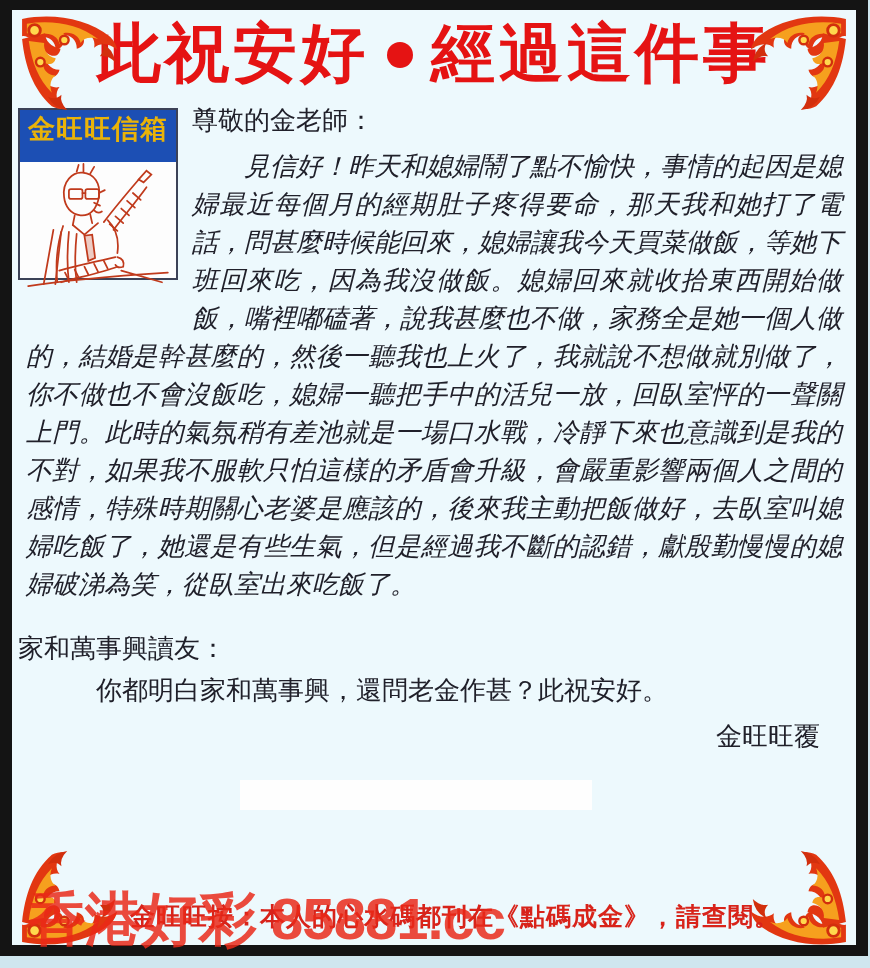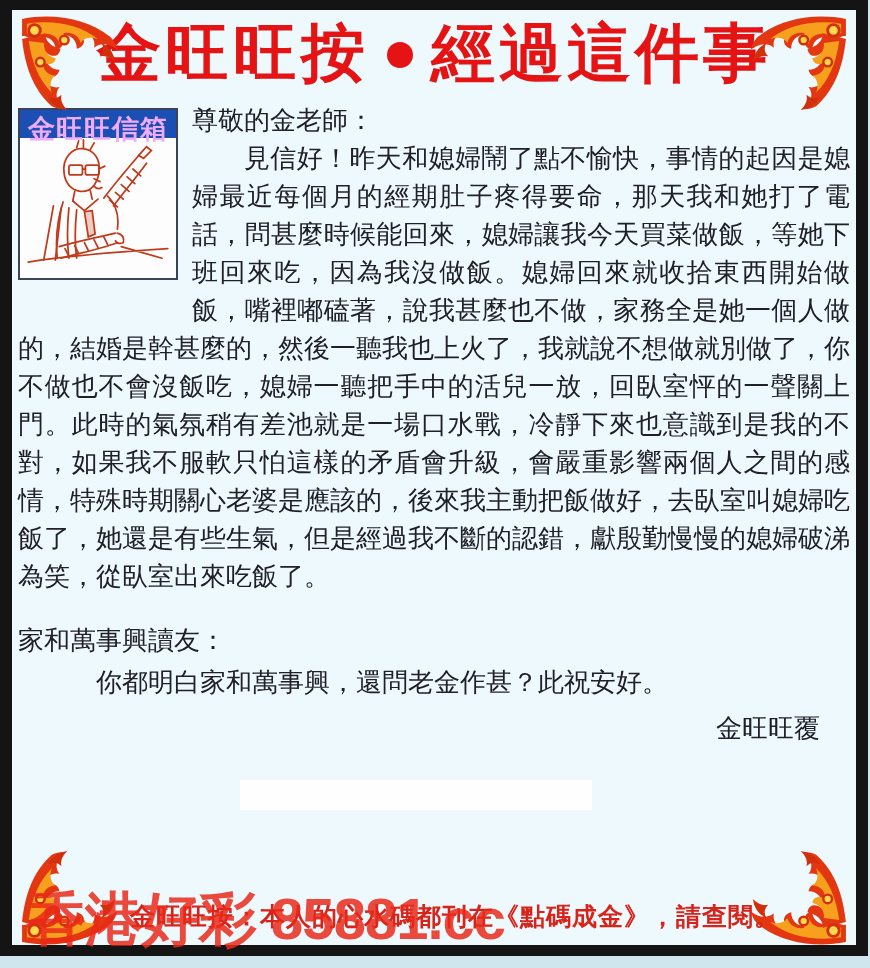--- a/index.html
+++ b/index.html
@@ -44,30 +44,30 @@
     font-size:26px;line-height:38px;color:#20202a;
     text-align:justify;
   }
   .letterbox{
     float:left;width:160px;height:172px;
     margin:6px 14px 48px 0;
     border:2px solid #3c4257;background:#fdfdfd;
     box-sizing:border-box;
   }
   .letterbox-head{
-    background:#1c4fb4;color:#f0abfc;
+    background:#1c4fb4;color:#eab308;
     font-family:"Liberation Sans","DejaVu Sans",sans-serif;
-    font-weight:bold;font-size:27px;line-height:38px;height:28px;
+    font-weight:bold;font-size:27px;line-height:38px;height:52px;
     text-align:center;letter-spacing:1px;white-space:nowrap;
   }
   .letterbox-art{height:130px;overflow:hidden;}
   .letterbox-art svg{display:block;margin:0 auto;}
 
   .salutation{margin:0;}
-  .para{margin:0;text-indent:2em;}
+  .para{margin:8px;text-indent:2em;font-style:italic;}
   .sig{margin:2px 0 0 0;text-align:right;padding-right:44px;line-height:44px;}
   .addressee{margin:26px 0 0 0;font-family:Liberation Serif, serif;}
   .reply-body{margin:4px 0 0 0;text-indent:3em;}
   .reply-sig{margin:8px 0 0 0;text-align:right;padding-right:30px;position:relative;z-index:8;}
 
   .blank-box{
     position:absolute;left:228px;top:768px;width:352px;height:30px;
     background:#fefefe;z-index:4;
   }
 
@@ -119,21 +119,21 @@
           <svg>
             <use href="#flourish"></use>
           </svg>
         </div>
       <div class="corner br">
           <svg>
             <use href="#flourish"></use>
           </svg>
         </div>
 
-      <h1 class="title"><span>金旺旺按</span><span class="dot">●</span><span>經過這件事</span></h1>
+      <h1 class="title"><span>此祝安好</span><span class="dot">●</span><span>經過這件事</span></h1>
 
       <div class="content">
 
         <div class="letterbox">
           <div class="letterbox-head">金旺旺信箱</div>
           <div class="letterbox-art">
             <svg width="156" height="128" viewBox="0 0 160 132" fill="none" stroke="#c03a1c" stroke-width="1.8" stroke-linecap="round">
               <path d="M45,36 C43,20 54,10 64,11 C76,12 83,22 81,36 C79,48 72,56 62,55 C52,54 46,46 45,36 Z"></path>
               <path d="M58,10 l2,-7 M65,10 l0,-8 M72,12 l4,-7"></path>
               <rect x="50" y="28" width="14" height="10" rx="2"></rect>

